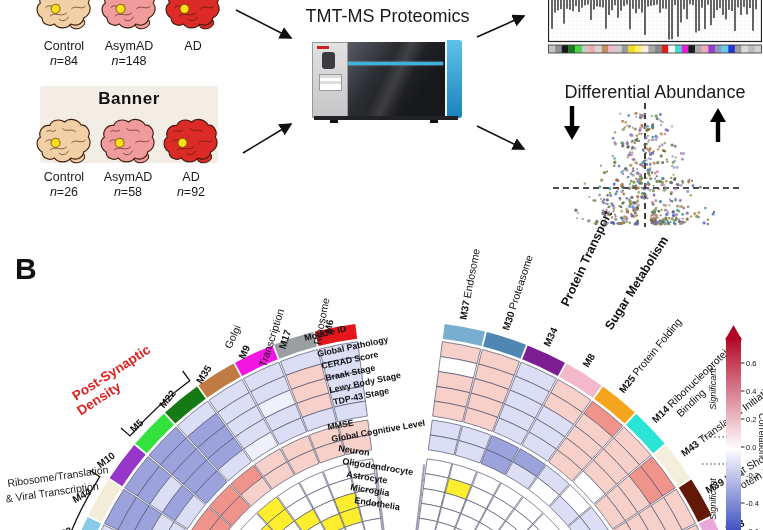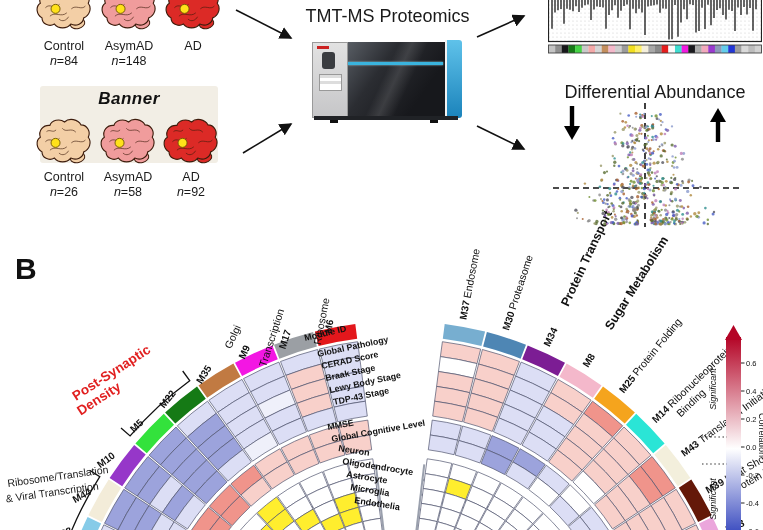--- a/index.html
+++ b/index.html
@@ -4,21 +4,21 @@
 <style>
   html,body{margin:0;padding:0;background:#fff;}
   #stage{position:relative;width:763px;height:530px;overflow:hidden;background:#fff;
          font-family:"Liberation Sans","DejaVu Sans",sans-serif;color:#111;}
   .abs{position:absolute;}
   .ctr{text-align:center;}
   .ilabel::first-letter{font-style:italic;}
   .glabel{font-size:12.5px;color:#1a1a1a;}
   .nlab{font-size:12.5px;color:#1a1a1a;}
   #banner-box{background:#f2eee5;border-radius:3px;}
-  #banner-title{font-size:17px;font-weight:bold;letter-spacing:.5px;font-style:italic;}
+  #banner-title{font-size:17px;font-weight:bold;letter-spacing:.5px;}
   #proteomics-title{font-size:18px;color:#1a1a1a;}
   #n516{font-size:19px;color:#1a1a1a;}
   #volcano-title{font-size:18px;color:#1a1a1a;}
   #b-label{font-size:30px;font-weight:bold;}
   #machine{left:312px;top:40px;width:148px;height:82px;}
   .m-part{position:absolute;}
   #dendro-wrap{left:548px;top:0px;width:214px;height:54px;}
   #volcano-wrap{left:545px;top:100px;width:212px;height:130px;}
   svg text{font-family:"Liberation Sans","DejaVu Sans",sans-serif;}
 </style>

